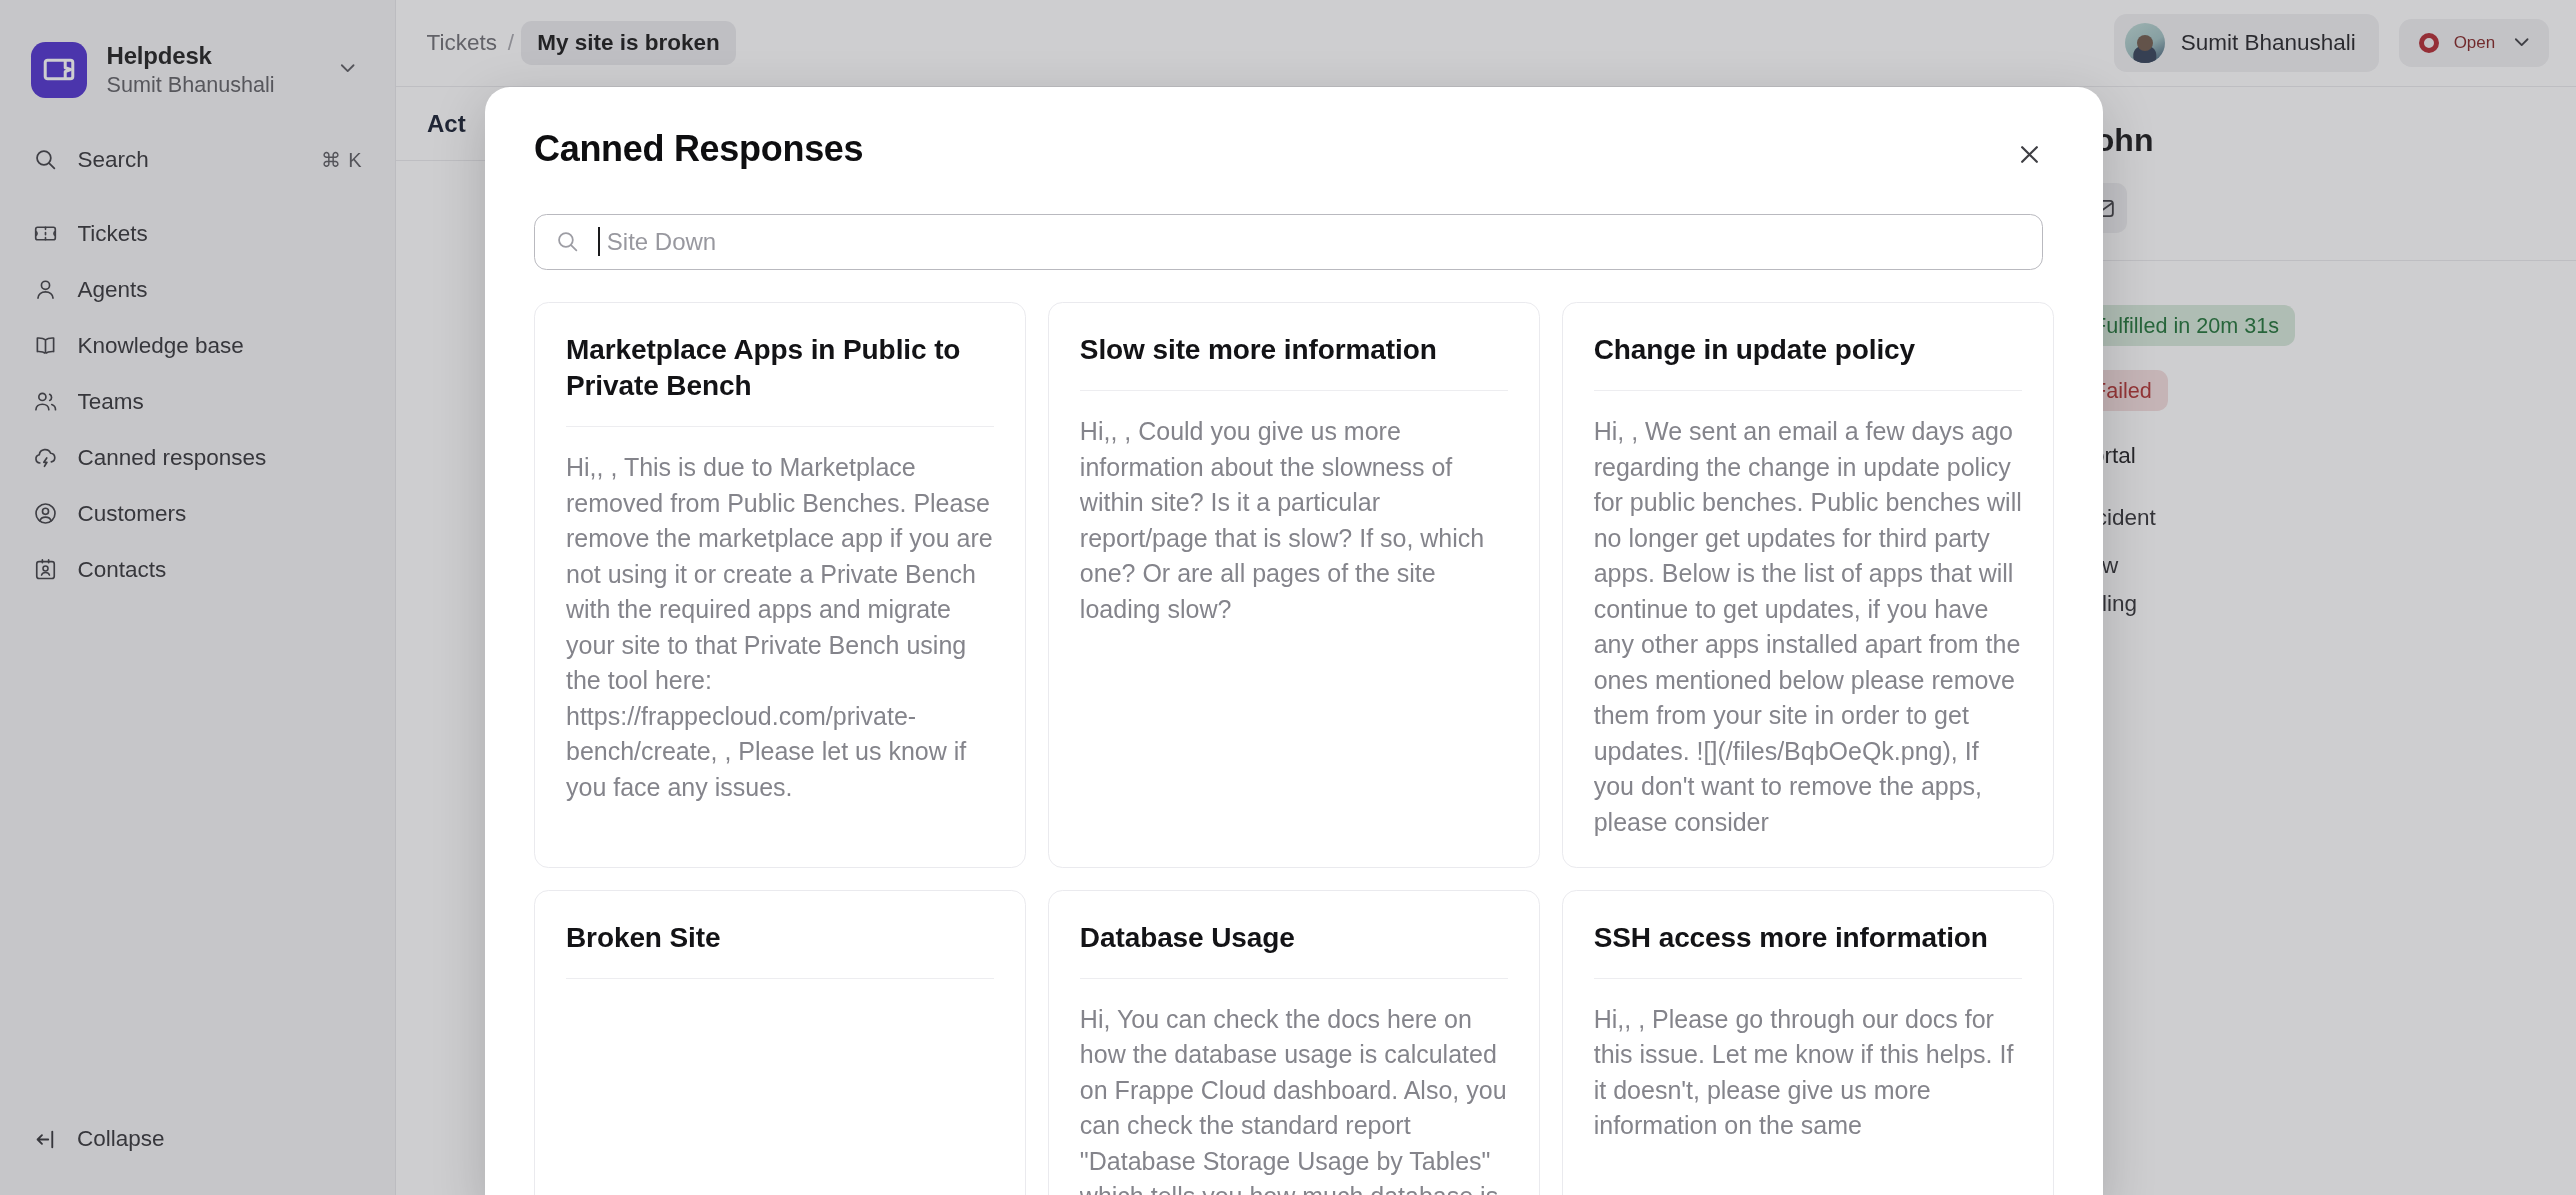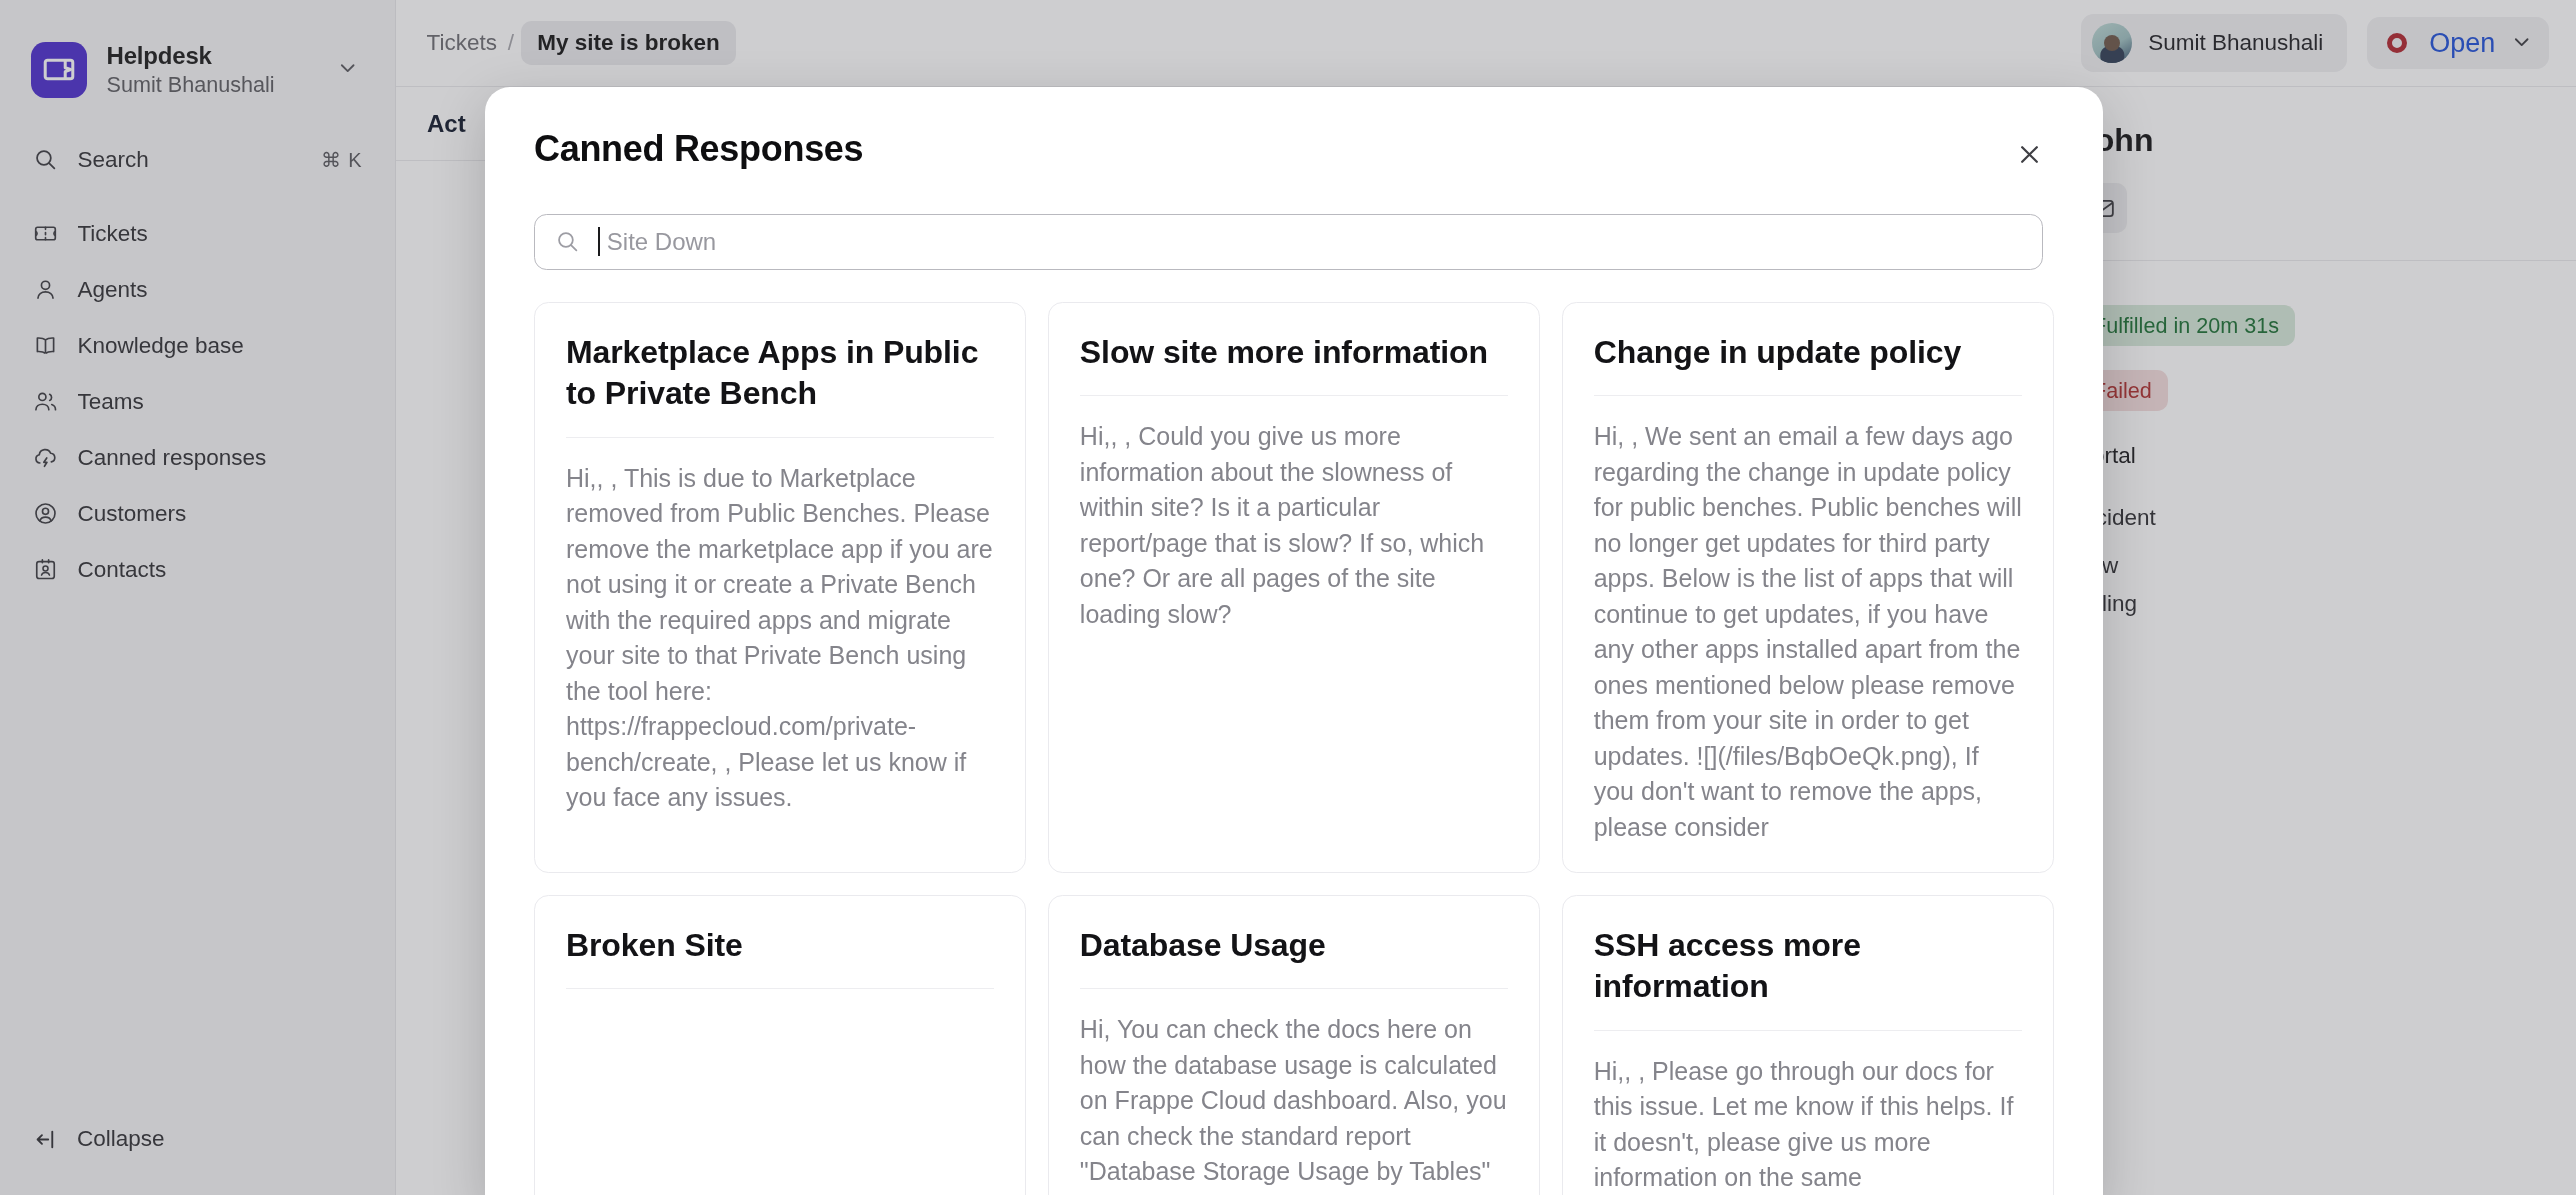--- a/index.html
+++ b/index.html
@@ -135,21 +135,21 @@
   .assignee-name { font-size: 22.5px; color: #1d1d20; white-space: nowrap; }
   .status-pill {
     display: flex; align-items: center; gap: 14.4px;
     background: #f0f0f2; border-radius: 12.6px;
     padding: 10.8px 16px 10.8px 20px; cursor: pointer;
   }
   .status-dot-o {
     width: 20px; height: 20px; border-radius: 50%;
     border: 5.4px solid #b0232c; flex: 0 0 20px;
   }
-  .status-text { font-size: 27px; color: #1d4ed8; margin-left: 8px; }
+  .status-text { font-size: 17px; color: #7f1d1d; }
 
   
   .content { flex: 1 1 auto; display: flex; min-height: 0; background: #fff; }
   .ticket-col {
     flex: 1 1 auto; min-width: 0;
     display: flex; flex-direction: column;
     border-right: 0.9px solid #e9e9ec;
   }
   .tabs-row {
     height: 74px; flex: 0 0 74px;
@@ -279,21 +279,21 @@
     border: 0.9px solid #eaeaee;
     border-radius: 14.4px;
     padding: 29px 31px 27px 31px;
     background: #fff;
     cursor: pointer;
     min-height: 397px;
     display: flex; flex-direction: column;
   }
   .card-sm { min-height: 397px; }
   .card-title {
-    font-size: 32px; font-weight: 700; color: #131316;
+    font-size: 28px; font-weight: 700; color: #131316;
     line-height: 1.3; letter-spacing: -0.1px;
   }
   .card-rule { height: 0.9px; background: #ededf0; margin: 21.6px 0 23.4px 0; }
   .card-body {
     font-size: 25px; line-height: 1.42; color: #84848b;
     overflow: hidden;
   }
 </style>
 </head>
 <body>

